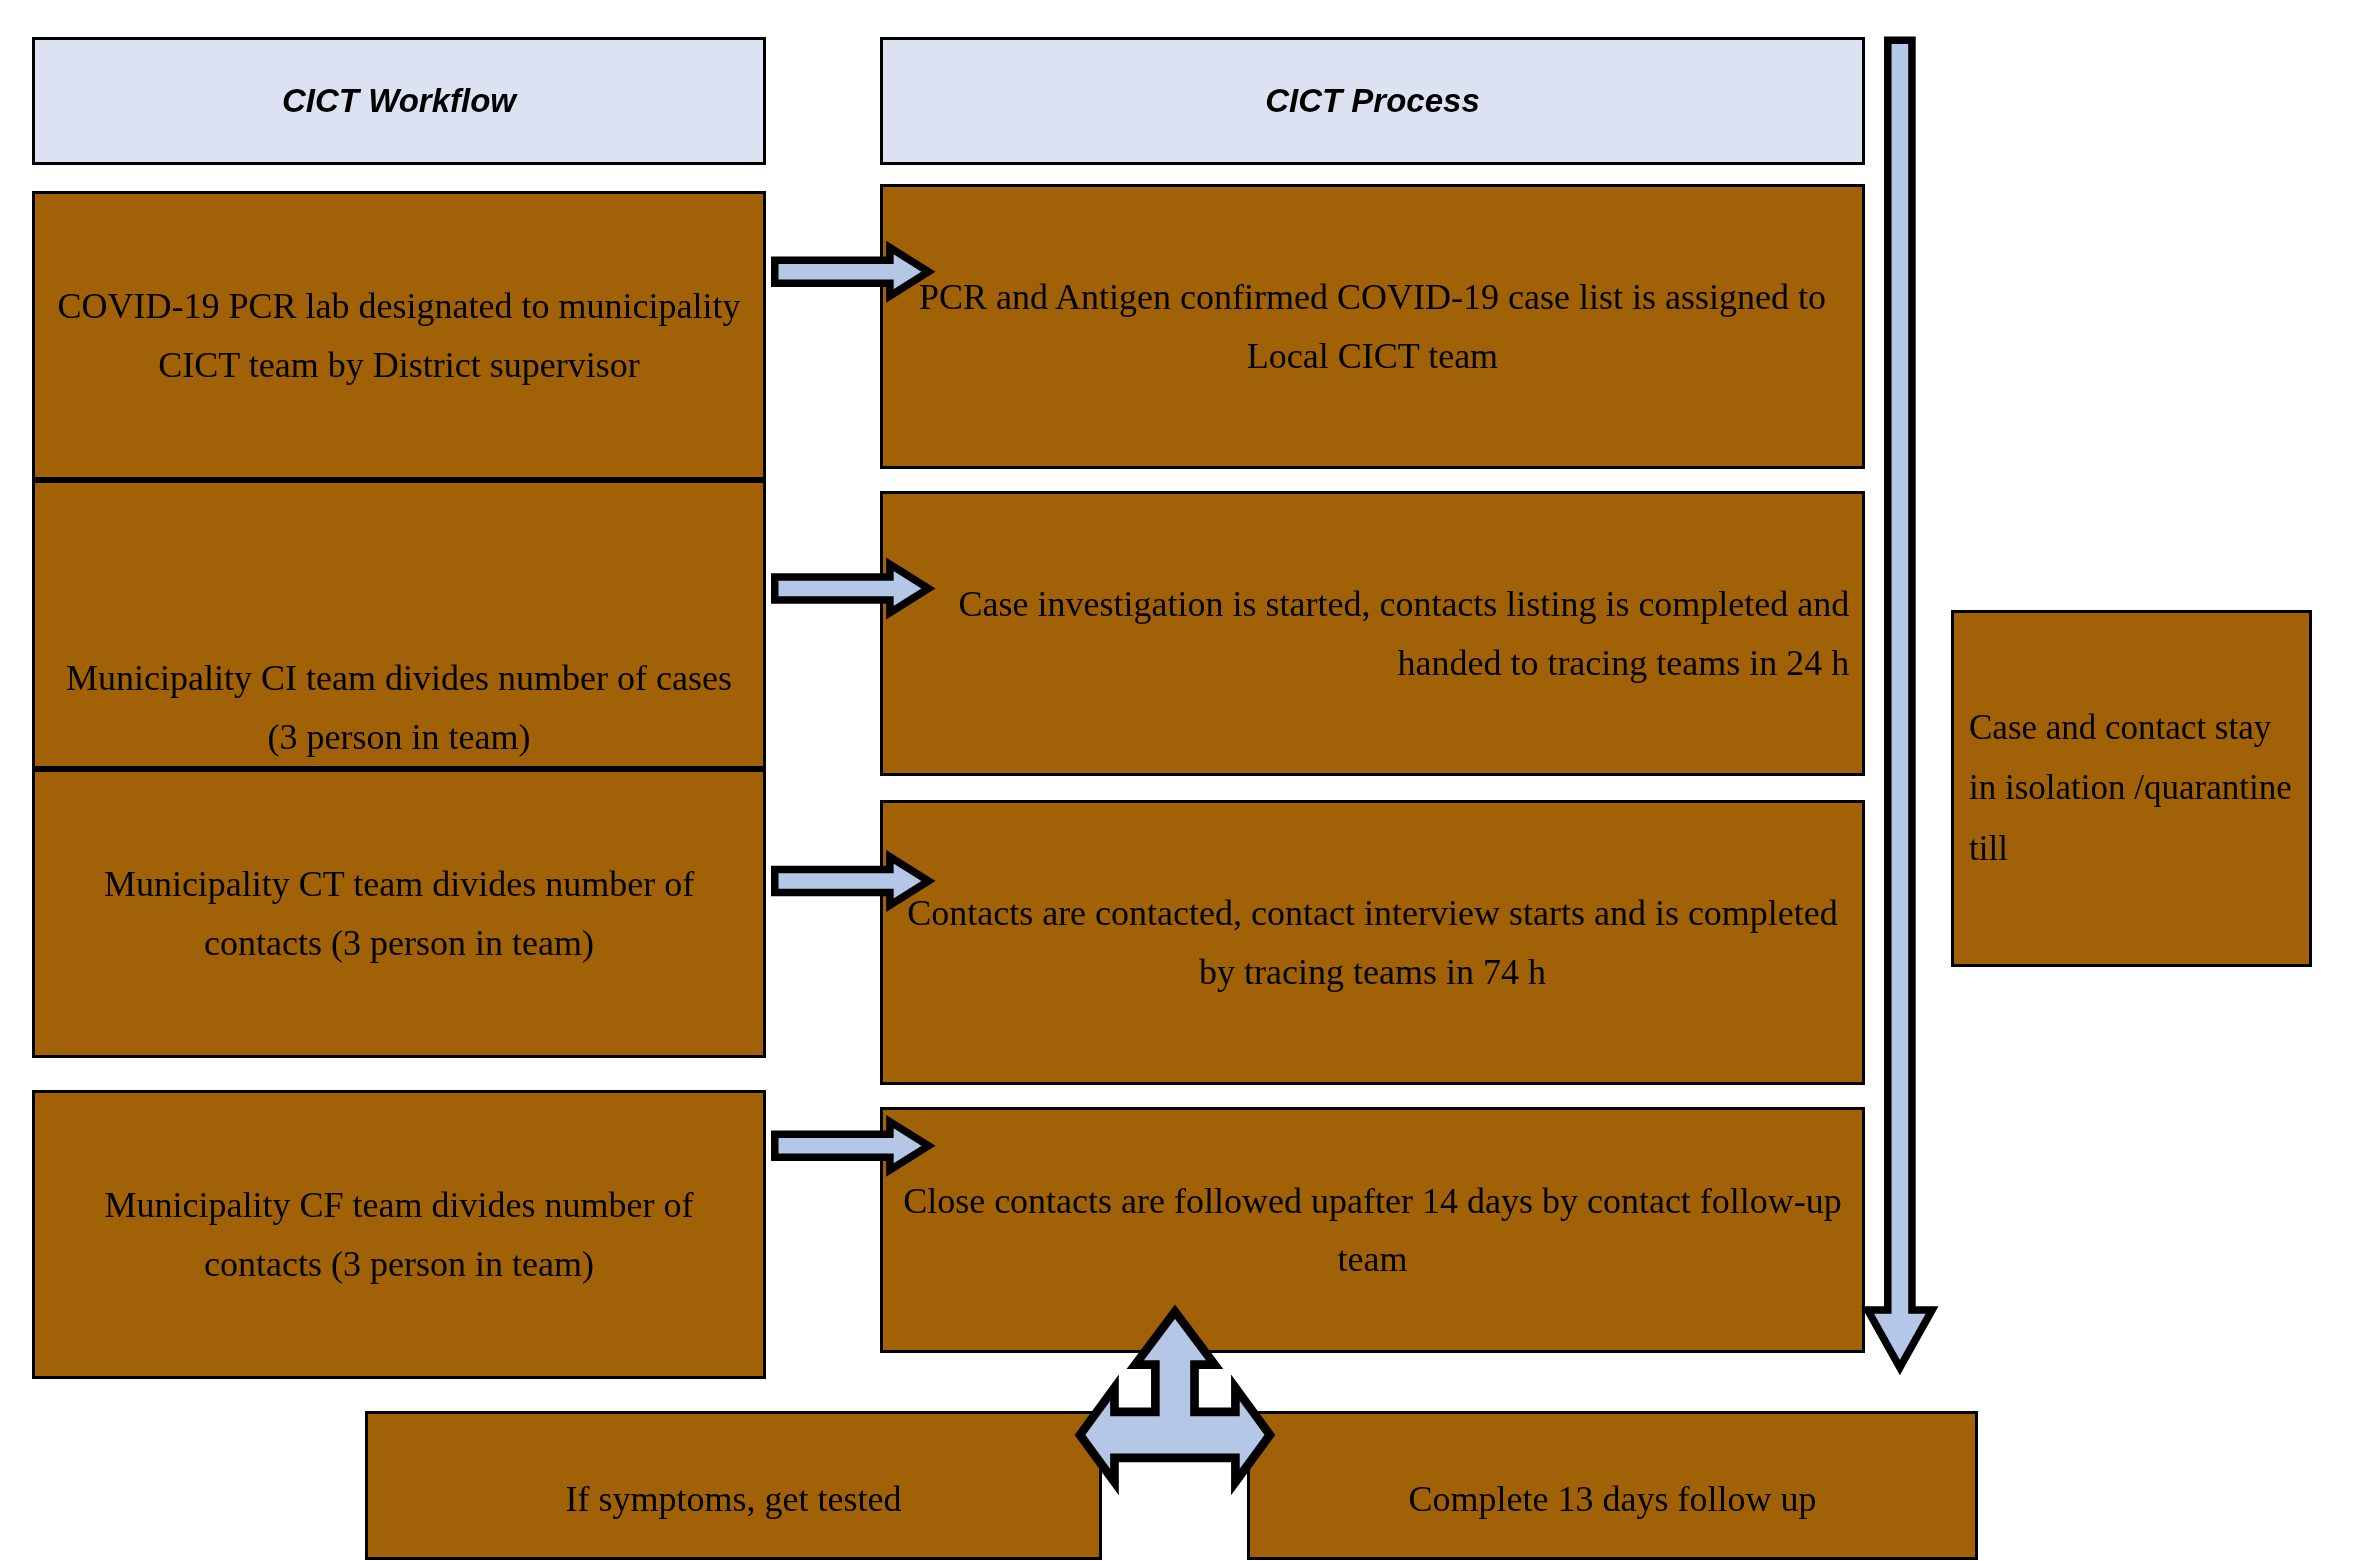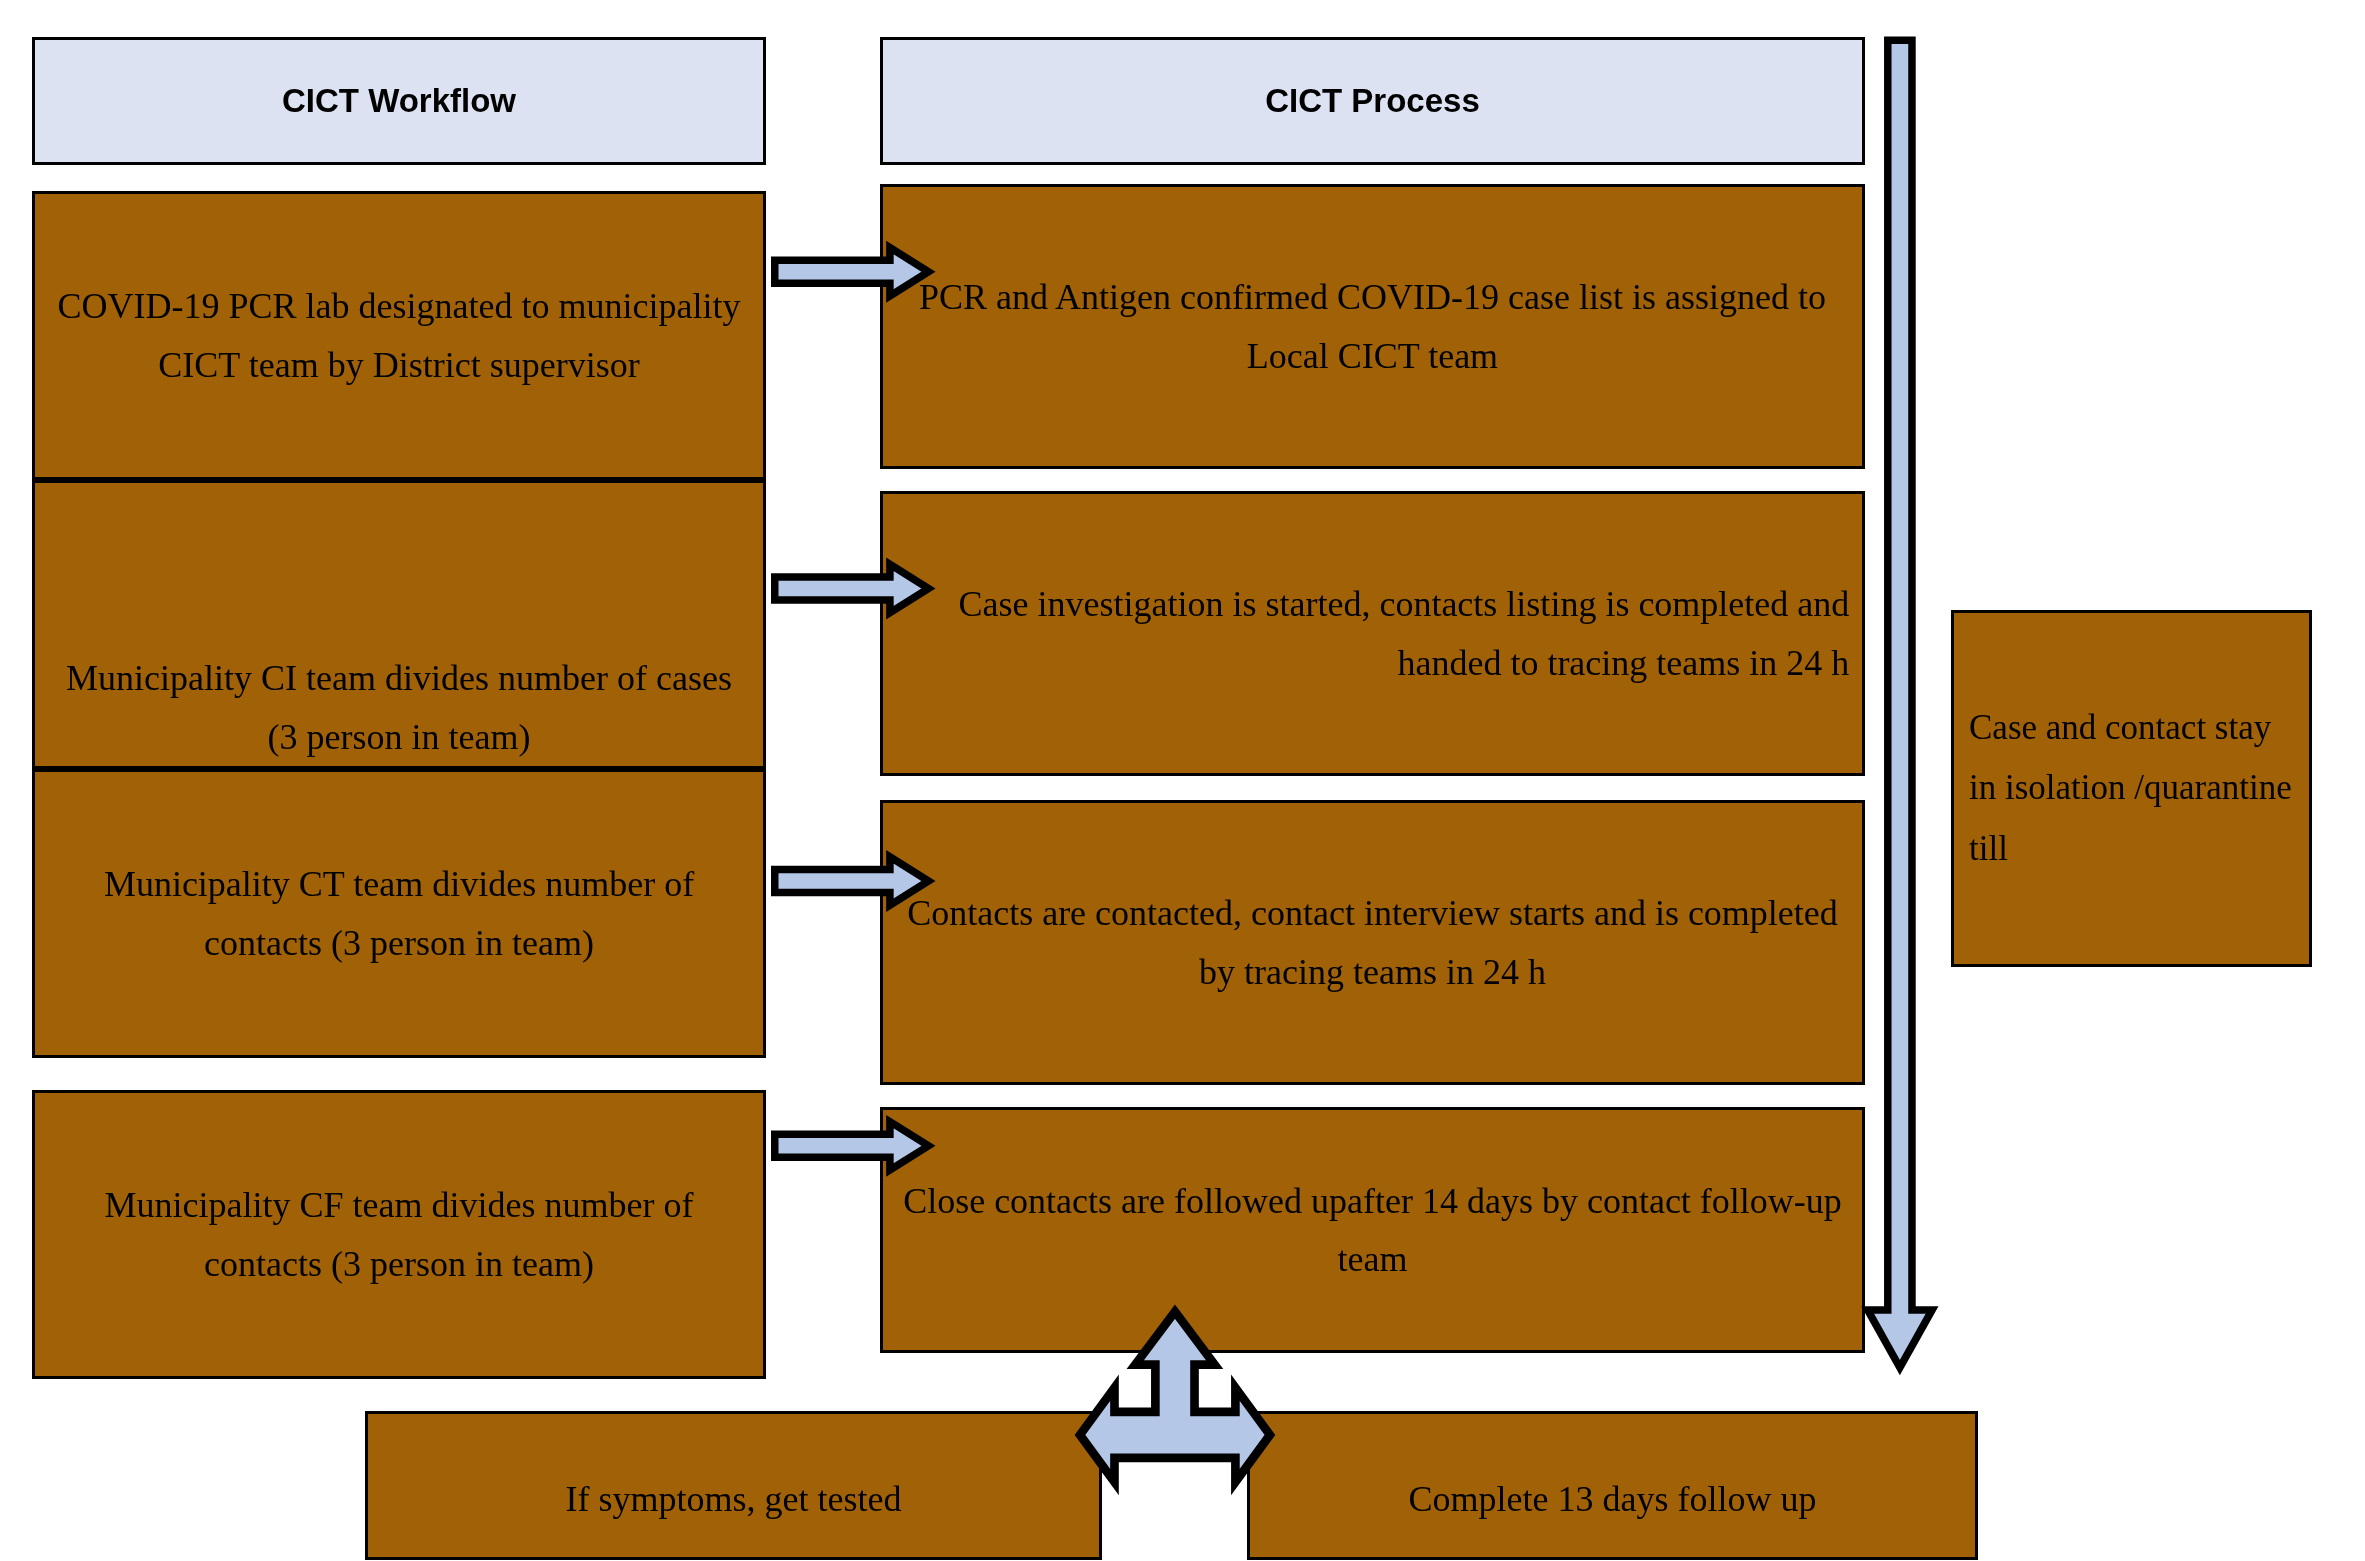--- a/index.html
+++ b/index.html
@@ -35,20 +35,21 @@
     font-size: 36px;
     line-height: 1.58;
     color: #000000;
     font-family: "Liberation Serif", "DejaVu Serif", serif;
   }
 
   
   .hdr {
     background: #dce2f1;
     border: 3.5px solid #000000;
+    font-style: italic;
   }
   .hdr .txt {
     font-family: "Liberation Sans", "DejaVu Sans", sans-serif;
     font-weight: bold;
     font-size: 33px;
     line-height: 1.2;
   }
 
   
   .wf { }
@@ -108,21 +109,21 @@
 
   <div class="box pr" style="left:880px; top:184px; width:985px; height:285px;">
     <span class="txt">PCR and Antigen confirmed COVID-19 case list is assigned to Local CICT team</span>
   </div>
 
   <div class="box pr" style="left:880px; top:491px; width:985px; height:285px;text-align:right;">
     <span class="txt">Case investigation is started, contacts listing is completed and handed to tracing teams in 24 h</span>
   </div>
 
   <div class="box pr" style="left:880px; top:800px; width:985px; height:285px;">
-    <span class="txt">Contacts are contacted, contact interview starts and is completed by tracing teams in 24 h</span>
+    <span class="txt">Contacts are contacted, contact interview starts and is completed by tracing teams in 74 h</span>
   </div>
 
   <div class="box pr" style="left:880px; top:1107px; width:985px; height:246px;">
     <span class="txt">Close contacts are followed upafter 14 days by contact follow-up team</span>
   </div>
 
   <div class="box note" style="left:1951px; top:610px; width:361px; height:357px;">
     <span class="txt">Case and contact stay in isolation /quarantine till</span>
   </div>
 

